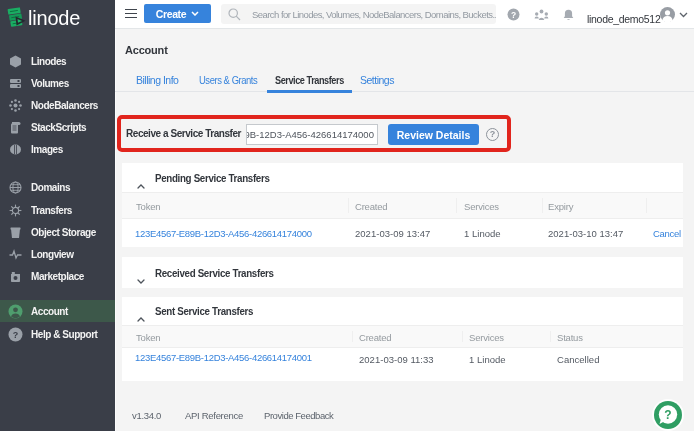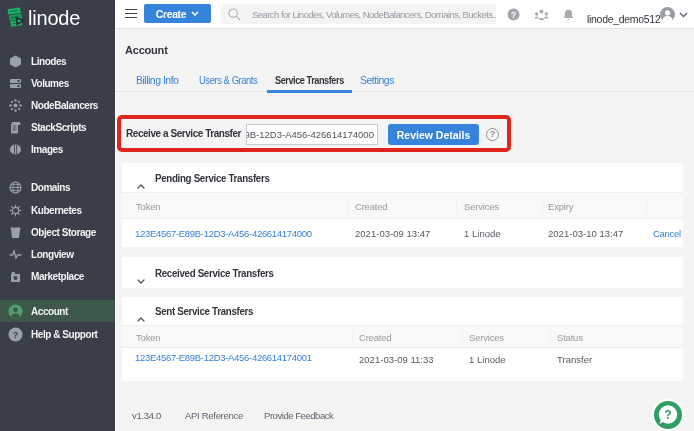--- a/index.html
+++ b/index.html
@@ -154,21 +154,21 @@
             <line x1="6.5" y1="10" x2="6.5" y2="12.4"></line>
             <line x1="0.6" y1="6.5" x2="3" y2="6.5"></line>
             <line x1="10" y1="6.5" x2="12.4" y2="6.5"></line>
             <line x1="2.3" y1="2.3" x2="4" y2="4"></line>
             <line x1="9" y1="9" x2="10.7" y2="10.7"></line>
             <line x1="2.3" y1="10.7" x2="4" y2="9"></line>
             <line x1="9" y1="4" x2="10.7" y2="2.3"></line>
           </g>
         </svg>
       </span>
-      <span class="tx">Kubernetes</span>
+      <span class="tx">Transfers</span>
     </div>
   <div class="nav" style="top:221px">
       <span class="ic">
         <svg width="13" height="13" viewBox="0 0 13 13">
           <path d="M2 3 h9 l-1 9 h-7 z" fill="#9aa0a8"></path>
           <rect x="1.5" y="1.5" width="10" height="2" rx="0.5" fill="#9aa0a8"></rect>
         </svg>
       </span>
       <span class="tx">Object Storage</span>
     </div>
@@ -330,21 +330,21 @@
       <span style="left:347px; top:6px;">Services</span>
       <span style="left:435px; top:6px;">Status</span>
       <div class="vsep" style="left:230px"></div>
       <div class="vsep" style="left:340px"></div>
       <div class="vsep" style="left:428px"></div>
     </div>
     <div class="trow" style="top:51px;">
       <span class="link" style="left:13px; top:4px;">123E4567-E89B-12D3-A456-426614174001</span>
       <span style="left:237px; top:6px;">2021-03-09 11:33</span>
       <span style="left:347px; top:6px;">1 Linode</span>
-      <span style="left:435px; top:6px;">Transfer</span>
+      <span style="left:435px; top:6px;">Cancelled</span>
     </div>
   </div>
 
   <div id="footer">
     <span style="left:17px; top:381px;">v1.34.0</span>
     <span style="left:70px; top:381px;">API Reference</span>
     <span style="left:149px; top:381px; letter-spacing:-0.45px;">Provide Feedback</span>
   </div>
 
   <svg style="position:absolute; left:536px; top:370px;" width="34" height="32" viewBox="0 0 34 32">

